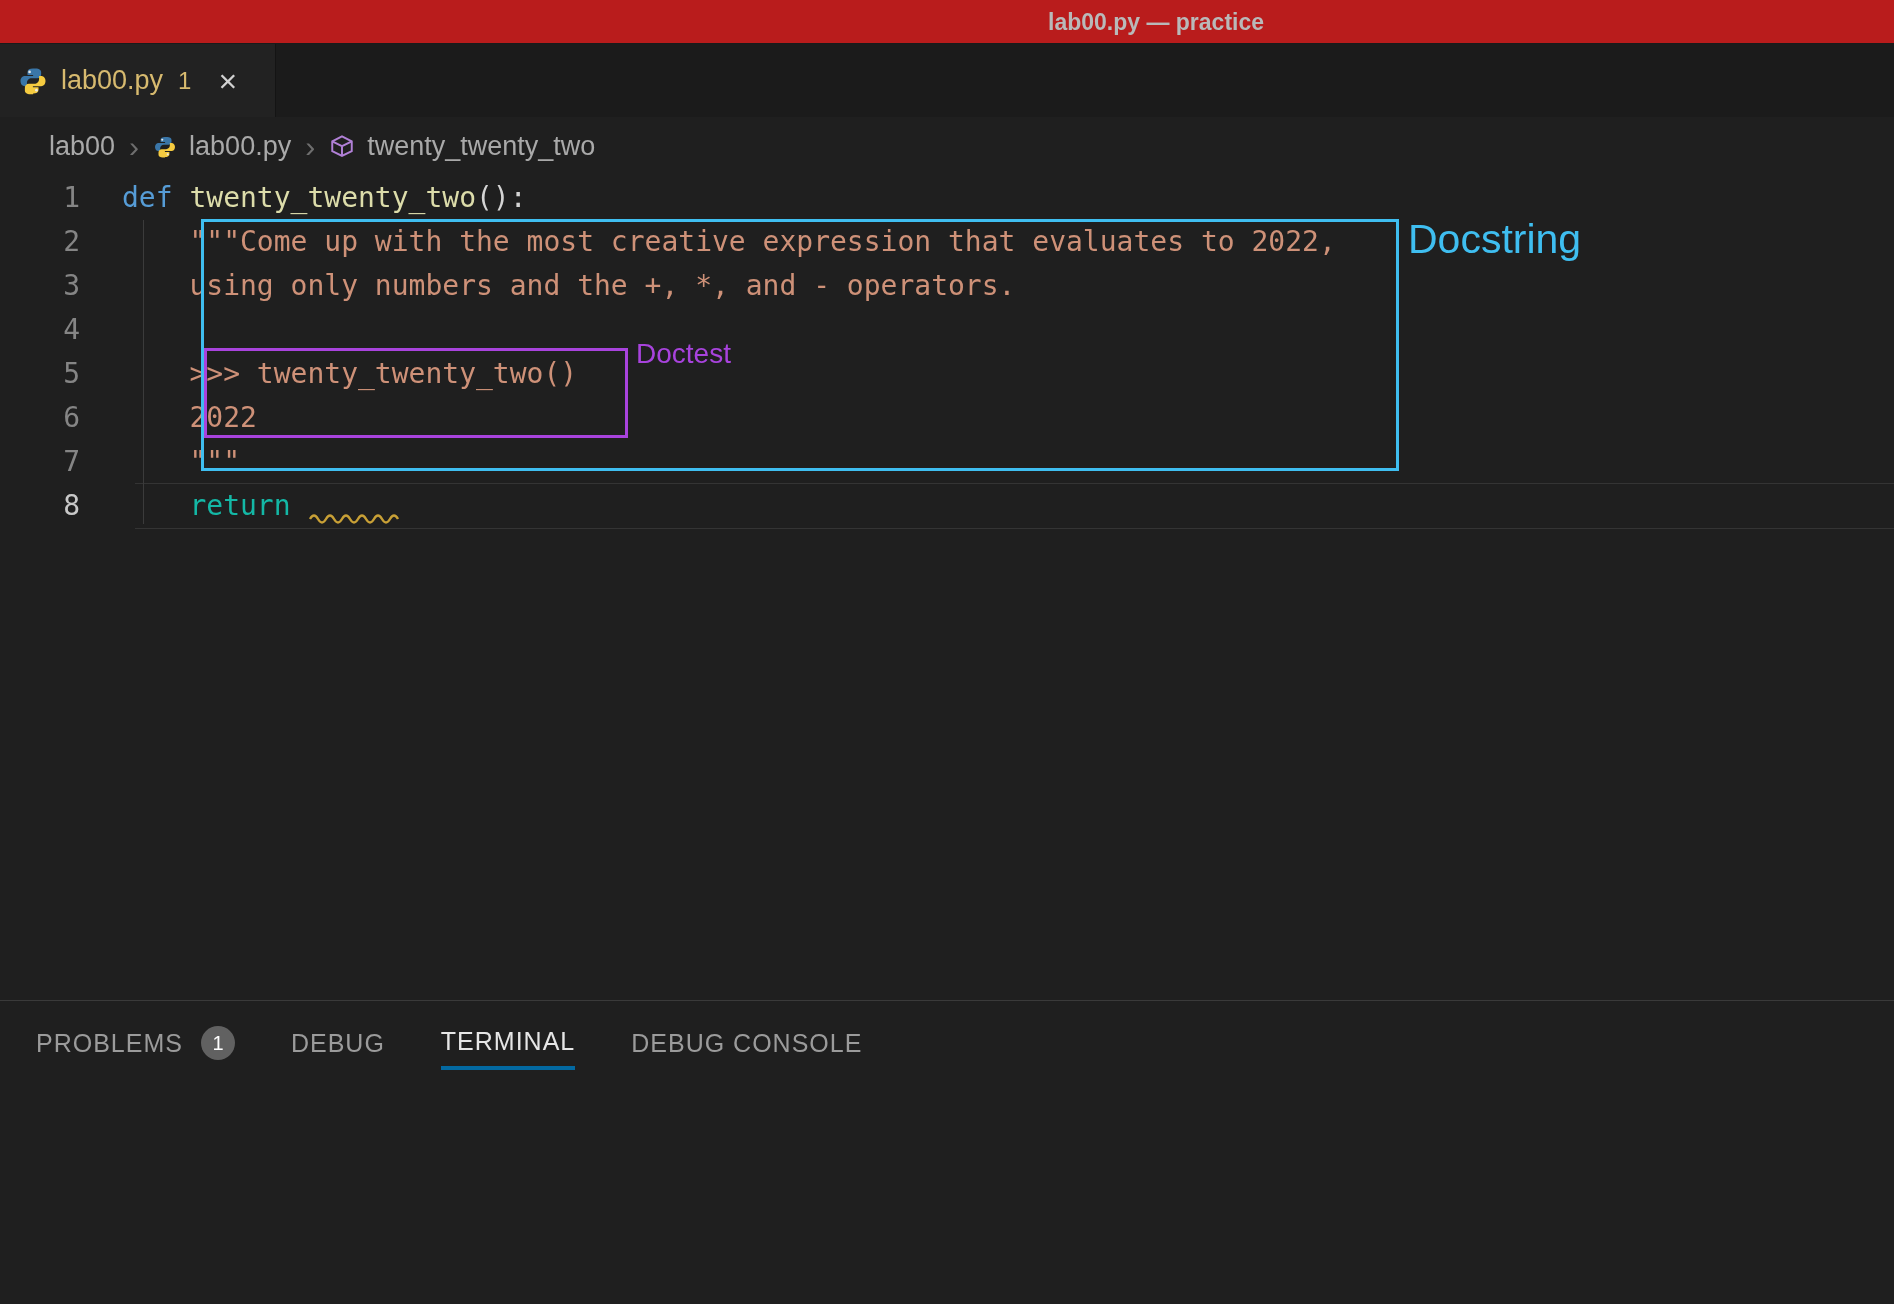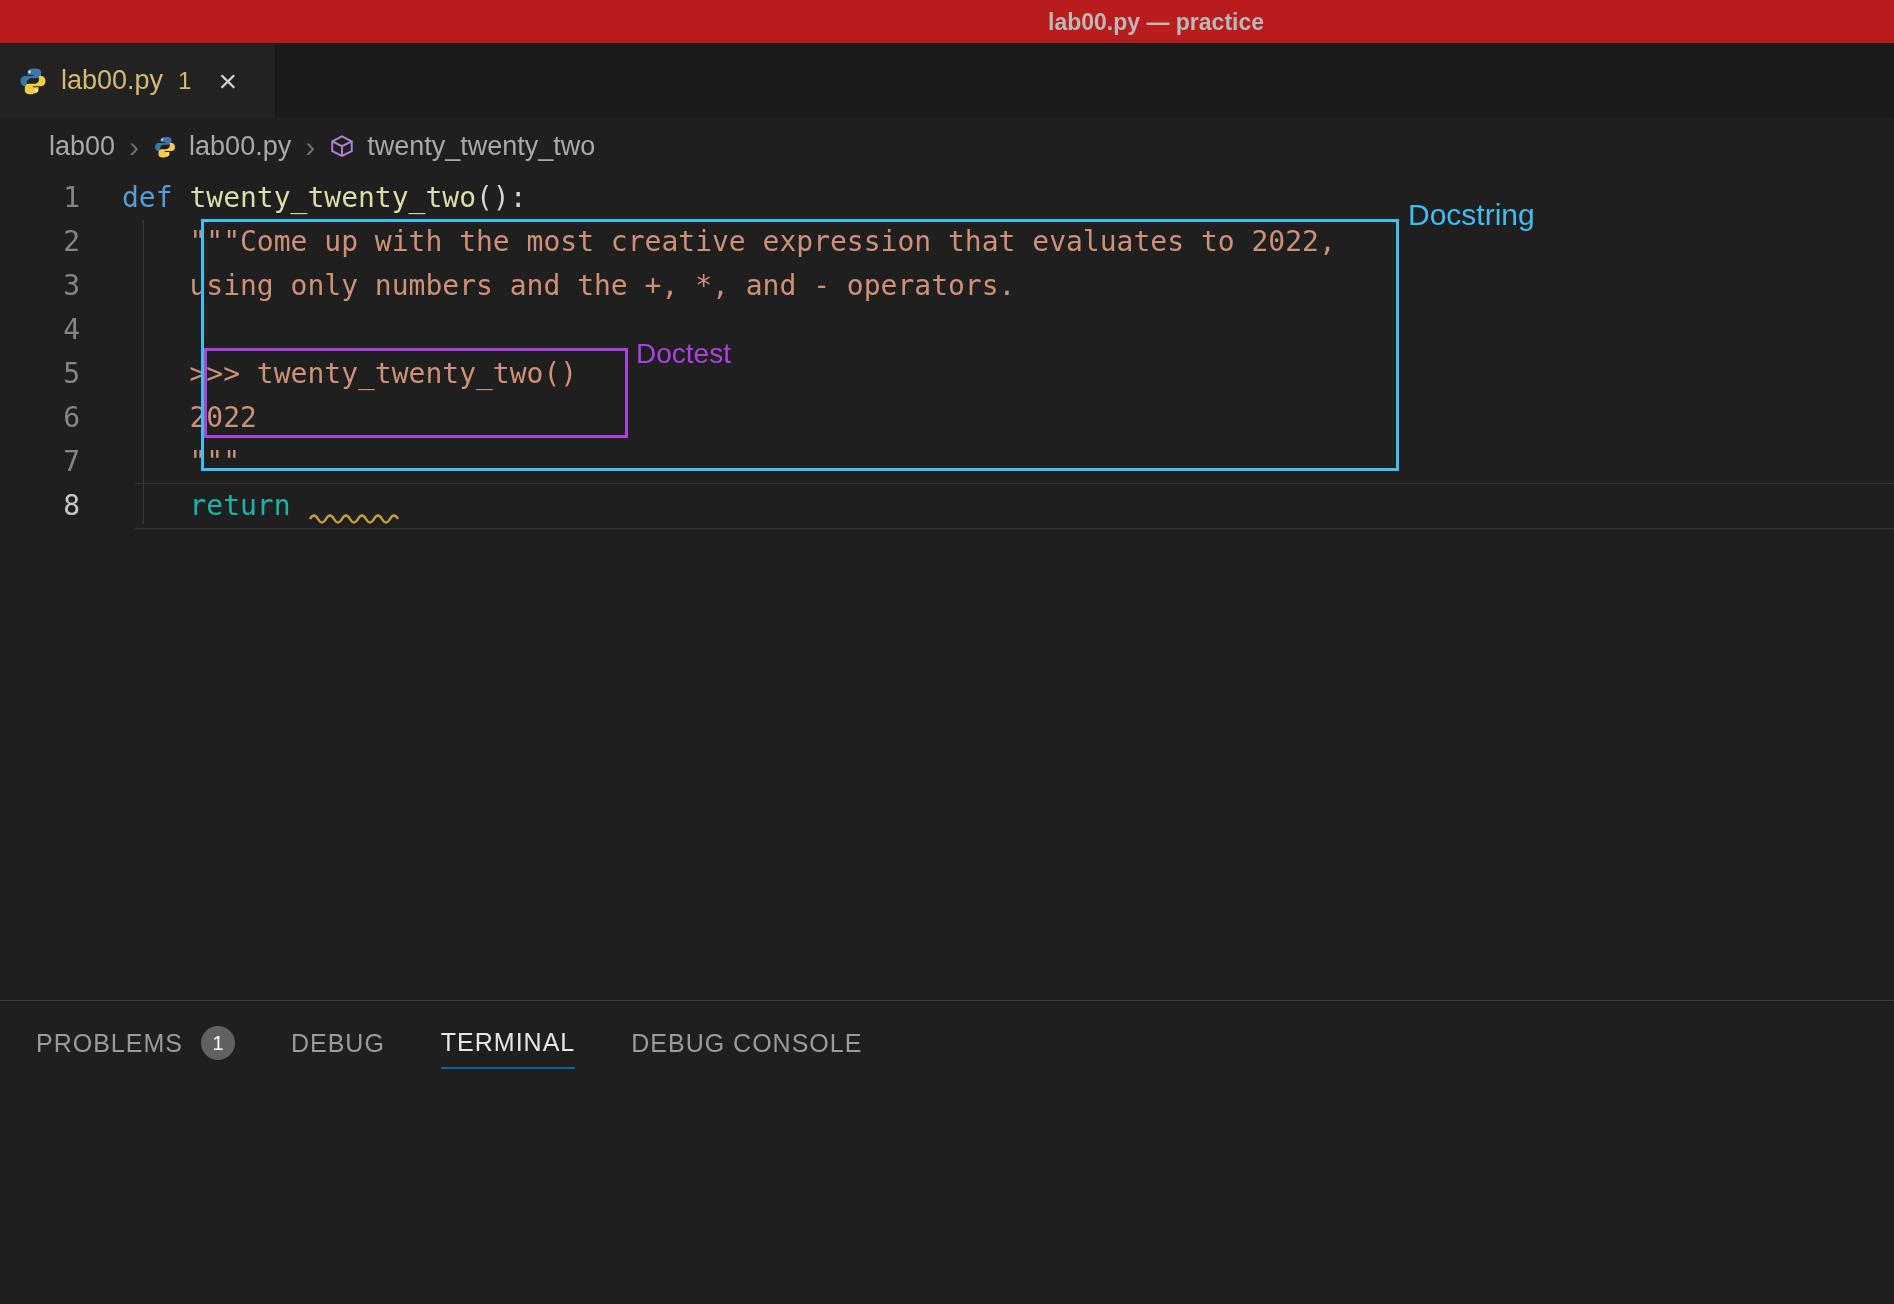--- a/index.html
+++ b/index.html
@@ -73,42 +73,42 @@
   
   .box-docstring {
     position: absolute; left: 201px; top: 219px; width: 1198px; height: 252px;
     border: 3px solid #3fbef0; pointer-events: none;
   }
   .box-doctest {
     position: absolute; left: 204px; top: 348px; width: 424px; height: 90px;
     border: 3px solid #a843dd; pointer-events: none;
   }
   .label-docstring {
-    position: absolute; left: 1408px; top: 198px;
-    color: #3fbef0; font-size: 30px; font-weight: 400;
+    position: absolute; left: 1408px; top: 216px;
+    color: #3fbef0; font-size: 41px; font-weight: 400;
   }
   .label-doctest {
     position: absolute; left: 636px; top: 338px;
     color: #a843dd; font-size: 28px; font-weight: 400;
   }
   
   .panel {
     position: absolute; top: 1000px; left: 0; right: 0; bottom: 0;
     background: #1f1f1f; border-top: 1px solid #3a3a3a;
   }
   .panel-tabs {
     display: flex; align-items: center; gap: 56px;
     padding: 22px 12px 0 36px; height: 72px;
   }
   .panel-tab {
     font-size: 25px; letter-spacing: 1px; color: #9b9b9b;
     padding-bottom: 10px; cursor: pointer; display: flex; align-items: center;
   }
   .panel-tab.active {
-    color: #e6e6e6; border-bottom: 2px solid #0369a1;
+    color: #e6e6e6; border-bottom: 4px solid #0369a1;
   }
   .badge {
     display: inline-flex; align-items: center; justify-content: center;
     width: 34px; height: 34px; border-radius: 17px;
     background: #616161; color: #ffffff; font-size: 20px; letter-spacing: 0;
     margin-left: 18px;
   }
 </style>
 </head>
 <body>

